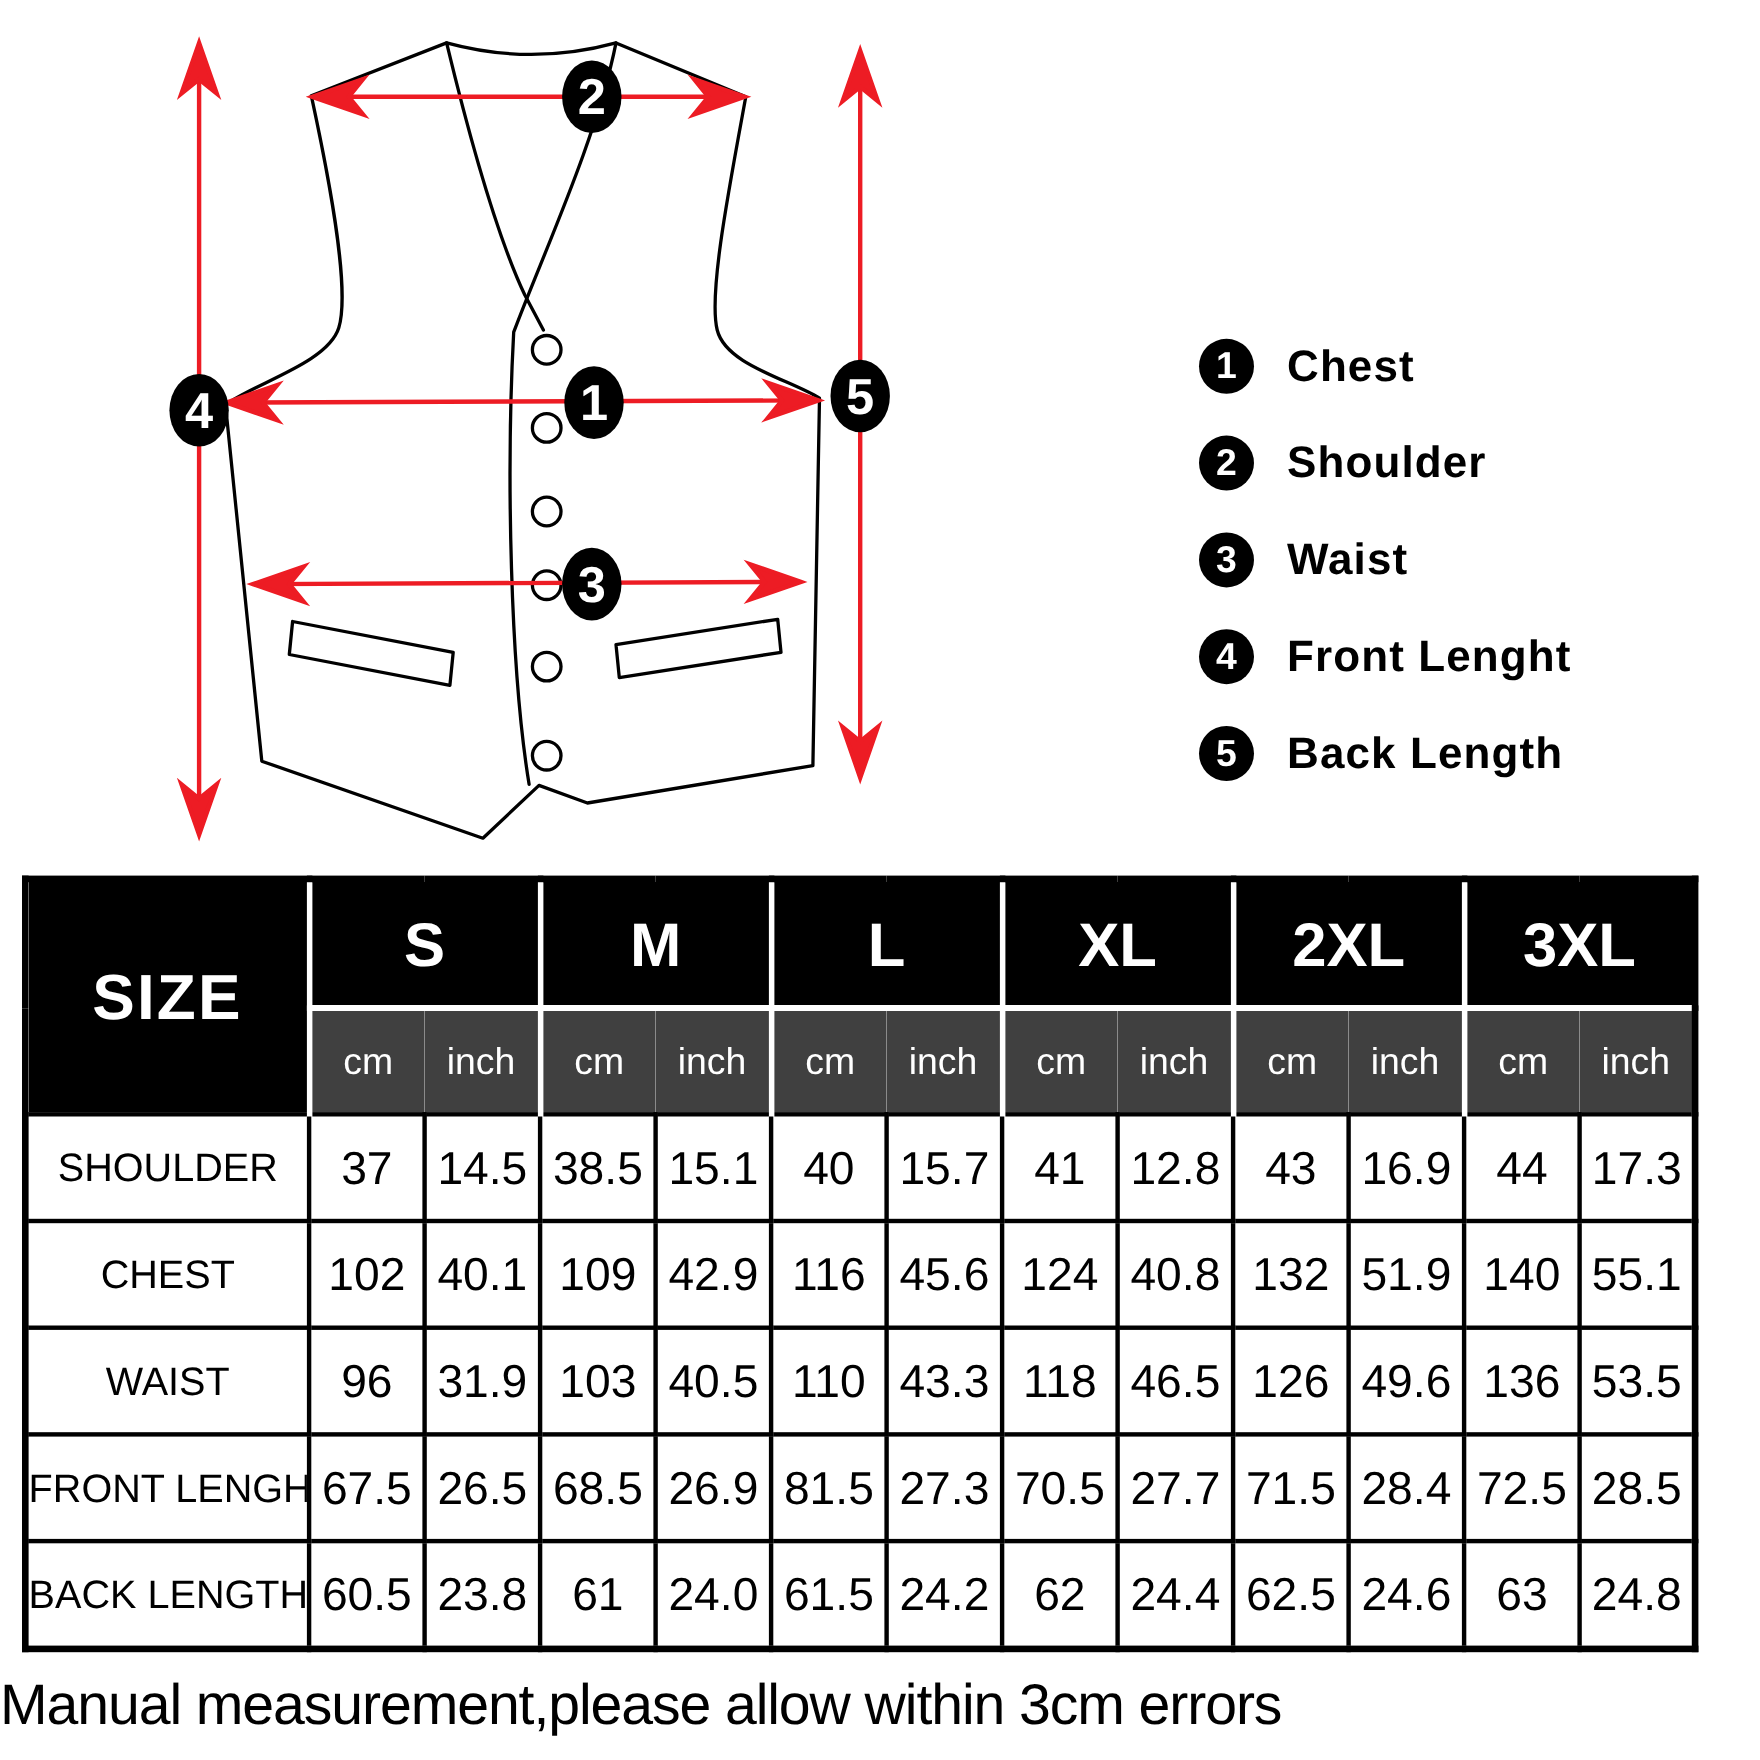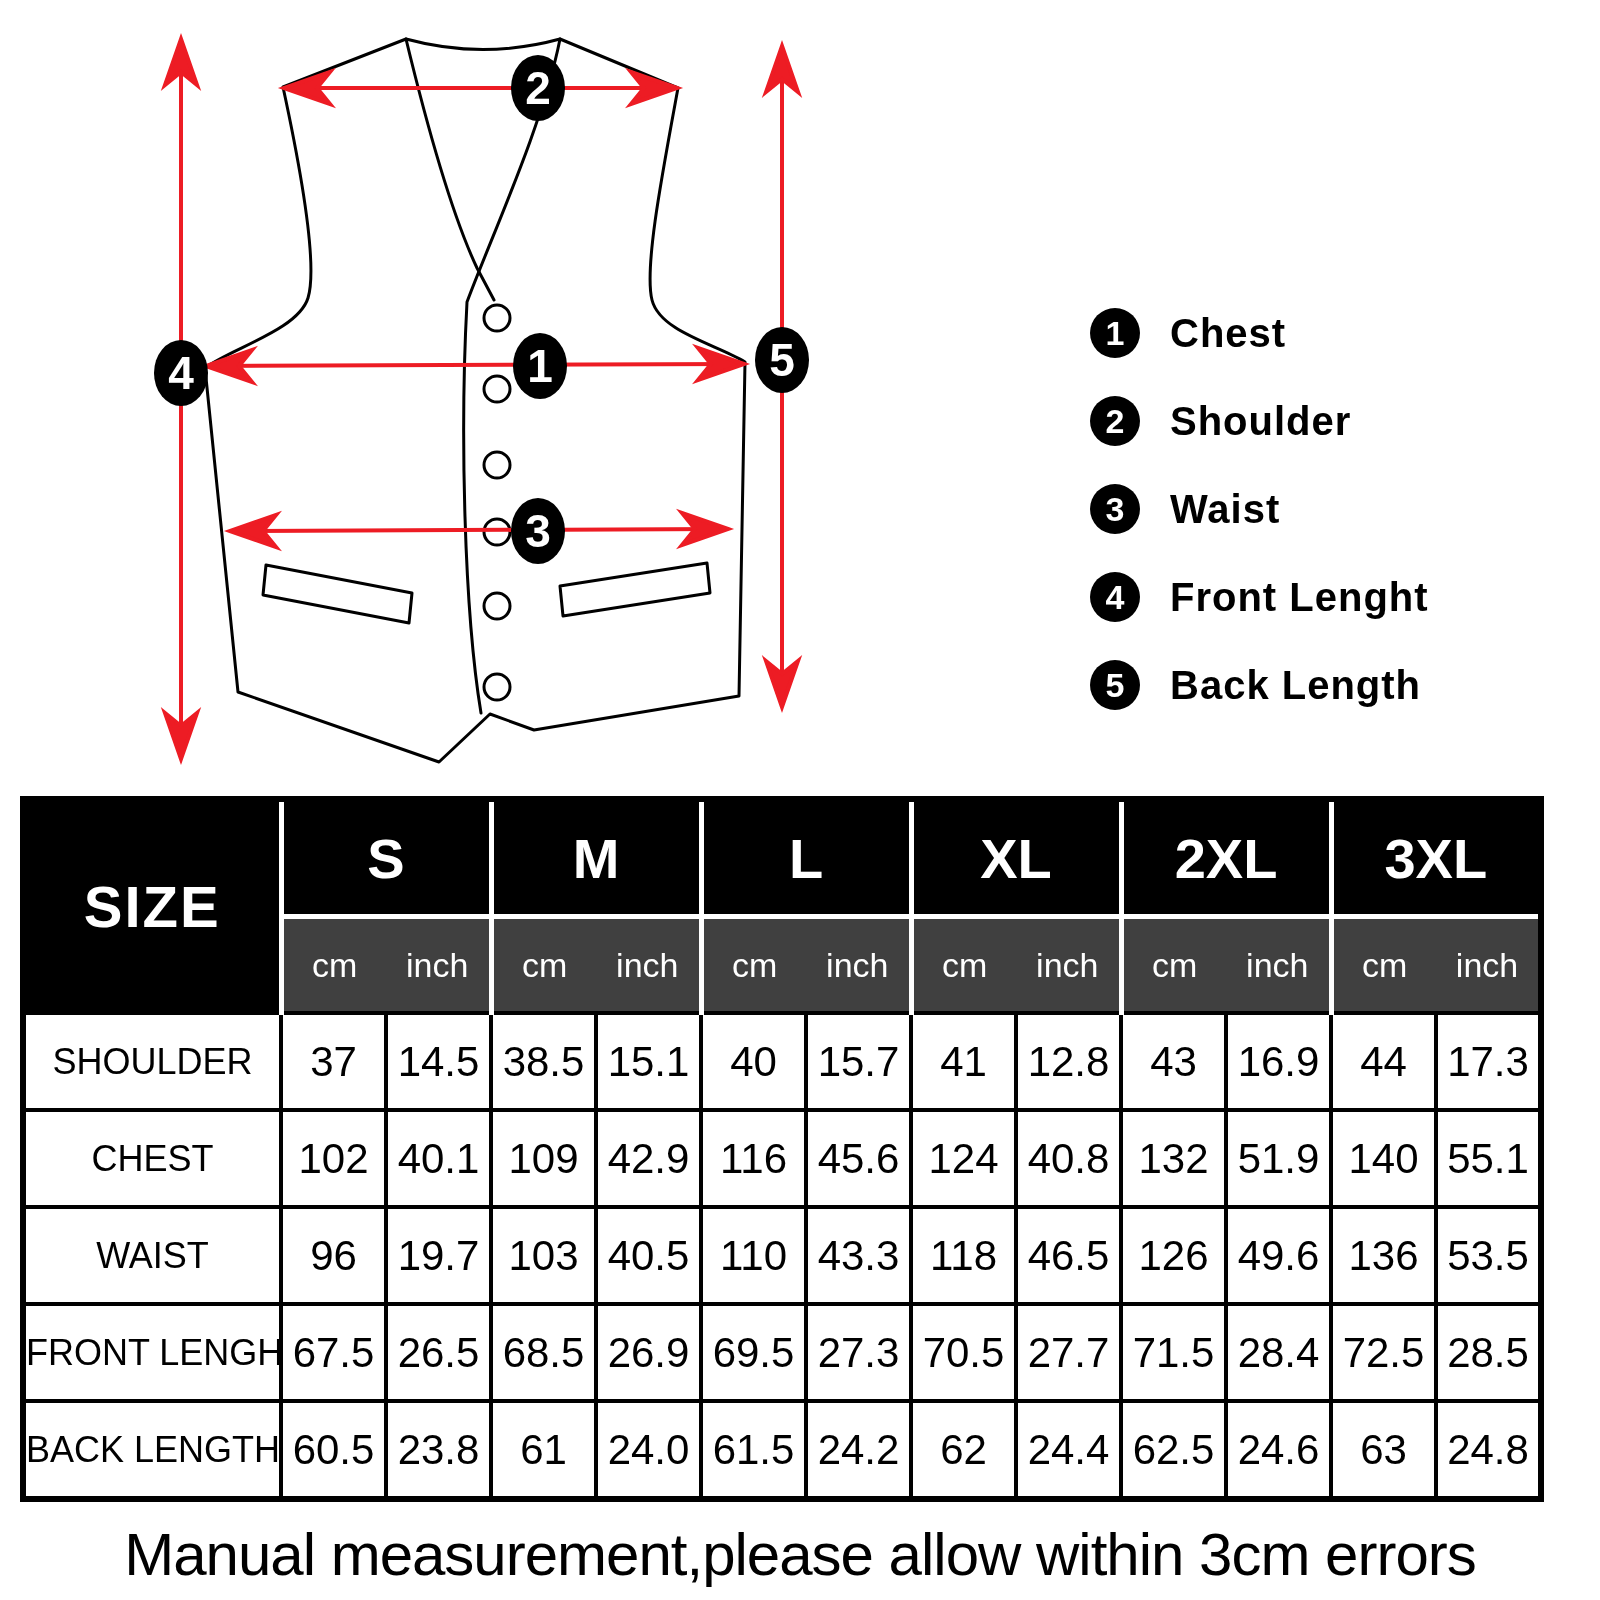--- a/index.html
+++ b/index.html
@@ -22,21 +22,21 @@
   col.d{width:105px;}
   th,td{padding:0;text-align:center;vertical-align:middle;overflow:hidden;}
   th.corner{background:#000;color:#fff;font-size:58px;font-weight:bold;letter-spacing:2px;}
   th.size-name{background:#000;color:#fff;font-size:56px;font-weight:bold;height:112px;
                border-left:5px solid #fff;border-bottom:5px solid #fff;}
   th.unit{background:#404040;color:#fff;font-size:34px;font-weight:normal;height:92px;}
   th.unit-cm{border-left:5px solid #fff;}
   td.lab{font-size:36px;height:93px;border:4px solid #000;white-space:nowrap;}
   td.val{font-size:42px;border:4px solid #000;}
 
-  .footer-note{width:1600px;text-align:center;font-size:60px;letter-spacing:-1px;margin-top:18px;}
+  .footer-note{width:1600px;text-align:left;font-size:52px;letter-spacing:-1px;margin-top:18px;}
 </style>
 </head>
 <body>
 
 <div class="page">
 
   <div class="top">
 
     <svg class="vest-svg" width="860" height="792" viewBox="0 0 860 792">
       <g fill="none" stroke="#000" stroke-width="3" stroke-linejoin="round" stroke-linecap="round">
@@ -208,39 +208,39 @@
       <td class="val">124</td>
       <td class="val">40.8</td>
       <td class="val">132</td>
       <td class="val">51.9</td>
       <td class="val">140</td>
       <td class="val">55.1</td>
     </tr>
     <tr>
       <td class="lab">WAIST</td>
       <td class="val">96</td>
-      <td class="val">19.7</td>
+      <td class="val">31.9</td>
       <td class="val">103</td>
       <td class="val">40.5</td>
       <td class="val">110</td>
       <td class="val">43.3</td>
       <td class="val">118</td>
       <td class="val">46.5</td>
       <td class="val">126</td>
       <td class="val">49.6</td>
       <td class="val">136</td>
       <td class="val">53.5</td>
     </tr>
     <tr>
       <td class="lab">FRONT LENGHT</td>
       <td class="val">67.5</td>
       <td class="val">26.5</td>
       <td class="val">68.5</td>
       <td class="val">26.9</td>
-      <td class="val">69.5</td>
+      <td class="val">81.5</td>
       <td class="val">27.3</td>
       <td class="val">70.5</td>
       <td class="val">27.7</td>
       <td class="val">71.5</td>
       <td class="val">28.4</td>
       <td class="val">72.5</td>
       <td class="val">28.5</td>
     </tr>
     <tr>
       <td class="lab">BACK LENGTH</td>

